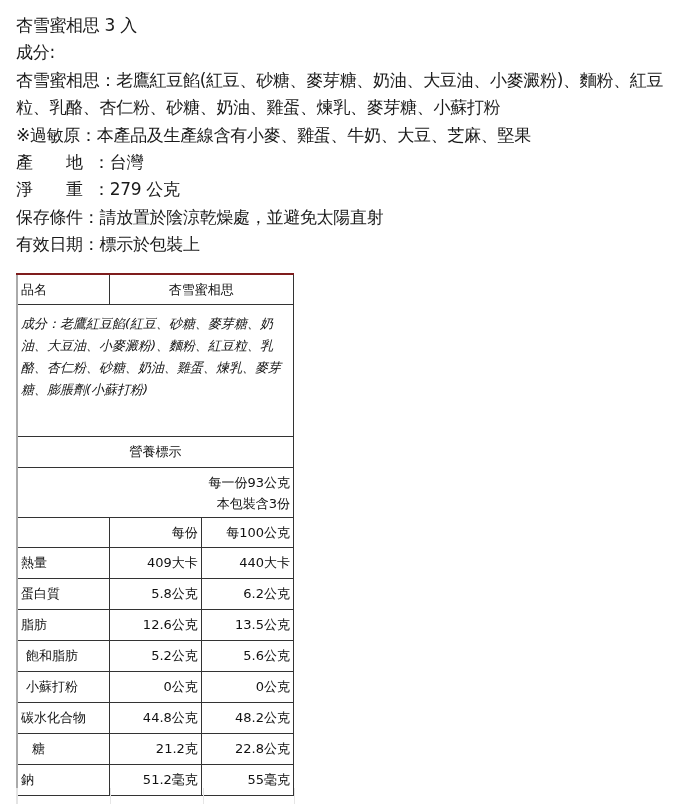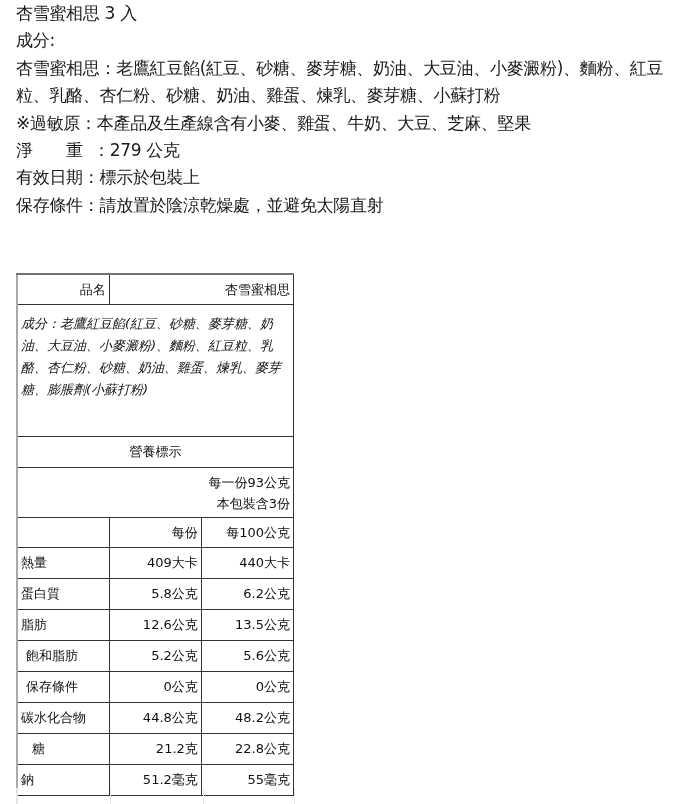--- a/index.html
+++ b/index.html
@@ -11,21 +11,21 @@
       width: 689px;
       height: 804px;
       position: relative;
       overflow: hidden;
       font-family: "DejaVu Sans", sans-serif;
       color: #1a1a1a;
     }
     .info {
       position: absolute;
       left: 16px;
-      top: 0;
+      top: 12px;
       width: 668px;
       font-size: 17px;
       line-height: 27.4px;
       letter-spacing: -0.3px;
     }
     .info div { white-space: nowrap; }
     .info .wrap { white-space: normal; }
     .lbl-spaced { display: inline-block; width: 77px; }
 
     .table-wrap {
@@ -53,21 +53,21 @@
     table.nut tr.r-serv td { height: 49px; text-align: right; line-height: 21px; margin-left: 18px; }
     table.nut tr.r-head td { height: 29px; }
     table.nut tr.r-row td { height: 30px; }
     .c1 { width: 92px; }
     .c2 { width: 92px; }
     .c3 { width: 92px; }
     .num { text-align: right; margin-top: 12px; }
     .indent1 { padding-left: 8px !important; margin-top: 16px; }
     .indent2 { padding-left: 14px !important; }
     .center { text-align: center; }
-    table.nut tr:first-child td { border-top: 2px solid #737373; text-align: right; }
+    table.nut tr:first-child td { border-top: 2px solid #7f1d1d; }
     table.nut td:first-child { border-left: 2px solid #aaa; }
 
     .ghost {
       position: absolute;
       left: 16px;
       top: 788px;
       width: 278px;
       height: 16px;
       border-left: 2px solid #e4e4e4;
     }
@@ -79,23 +79,24 @@
     .ghost .g3 { left: 276px; }
   </style>
 </head>
 <body>
 
 <div class="info">
   <div>杏雪蜜相思 3 入</div>
   <div>成分:</div>
   <div class="wrap">杏雪蜜相思：老鷹紅豆餡(紅豆、砂糖、麥芽糖、奶油、大豆油、小麥澱粉)、麵粉、紅豆粒、乳酪、杏仁粉、砂糖、奶油、雞蛋、煉乳、麥芽糖、小蘇打粉</div>
   <div>※過敏原：本產品及生產線含有小麥、雞蛋、牛奶、大豆、芝麻、堅果</div>
+  <div><span class="lbl-spaced">產　　地</span><span>：</span><span>台灣</span></div>
   <div><span class="lbl-spaced">淨　　重</span><span>：</span><span>279 公克</span></div>
+  <div>保存條件：請放置於陰涼乾燥處，並避免太陽直射</div>
   <div>有效日期：標示於包裝上</div>
-  <div>保存條件：請放置於陰涼乾燥處，並避免太陽直射</div>
 </div>
 
 <div class="table-wrap">
   <table class="nut">
     <colgroup>
         <col class="c1">
         <col class="c2">
         <col class="c3">
       </colgroup>
     <tbody>
@@ -134,21 +135,21 @@
       <td>脂肪</td>
       <td class="num">12.6公克</td>
       <td class="num">13.5公克</td>
     </tr>
     <tr class="r-row">
       <td class="indent1">飽和脂肪</td>
       <td class="num">5.2公克</td>
       <td class="num">5.6公克</td>
     </tr>
     <tr class="r-row">
-      <td class="indent1">保存條件</td>
+      <td class="indent1">小蘇打粉</td>
       <td class="num">0公克</td>
       <td class="num">0公克</td>
     </tr>
     <tr class="r-row">
       <td>碳水化合物</td>
       <td class="num">44.8公克</td>
       <td class="num">48.2公克</td>
     </tr>
     <tr class="r-row">
       <td class="indent2">糖</td>

